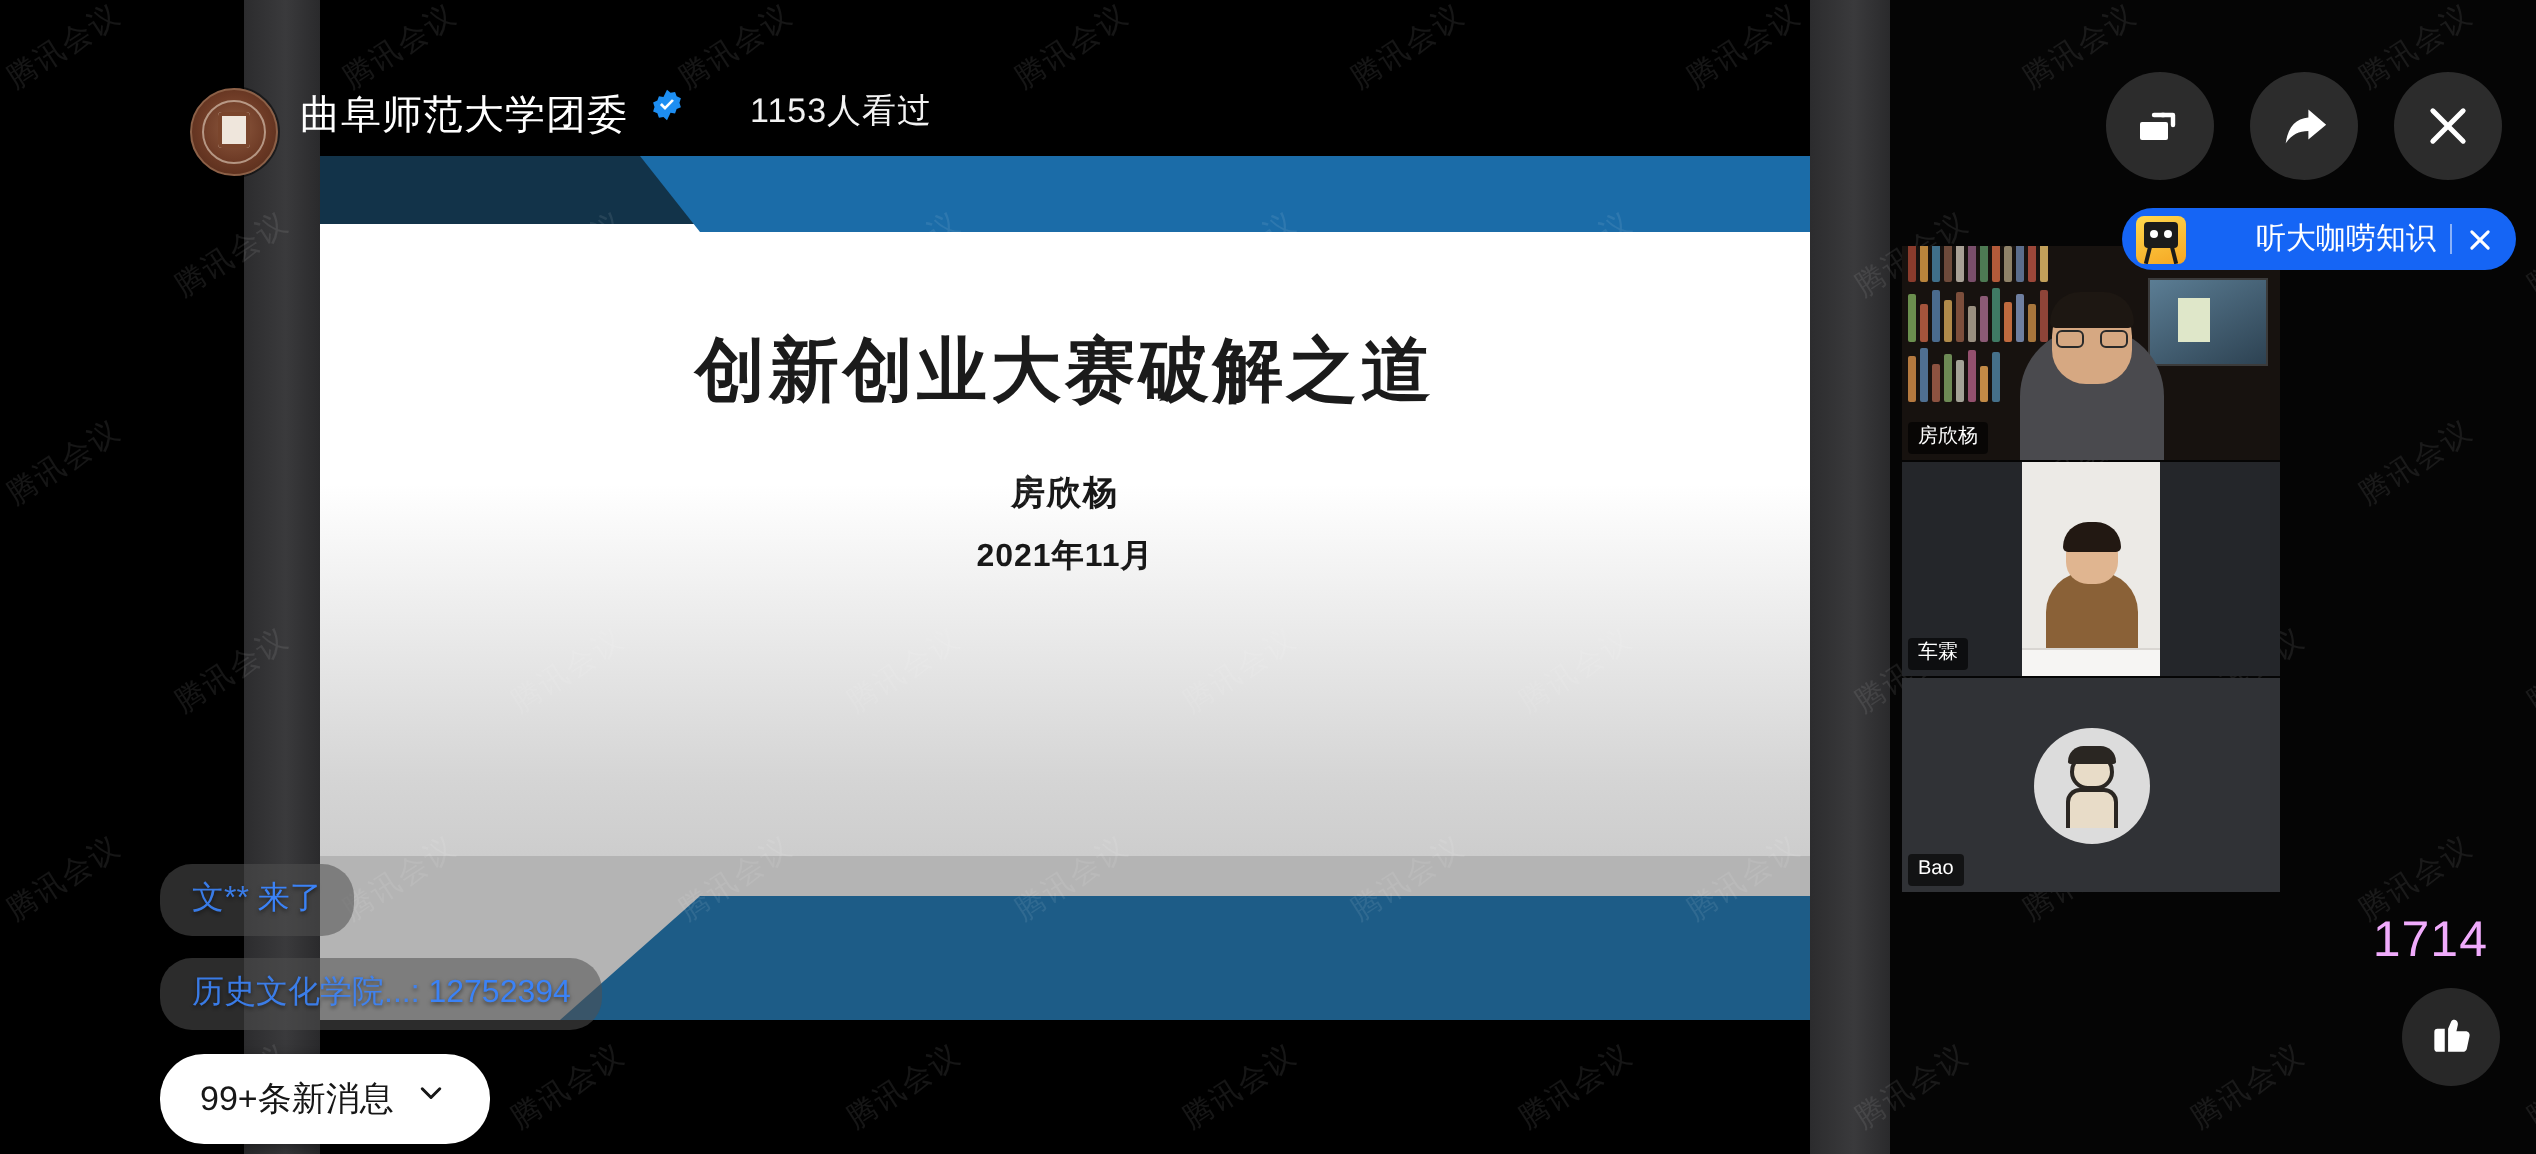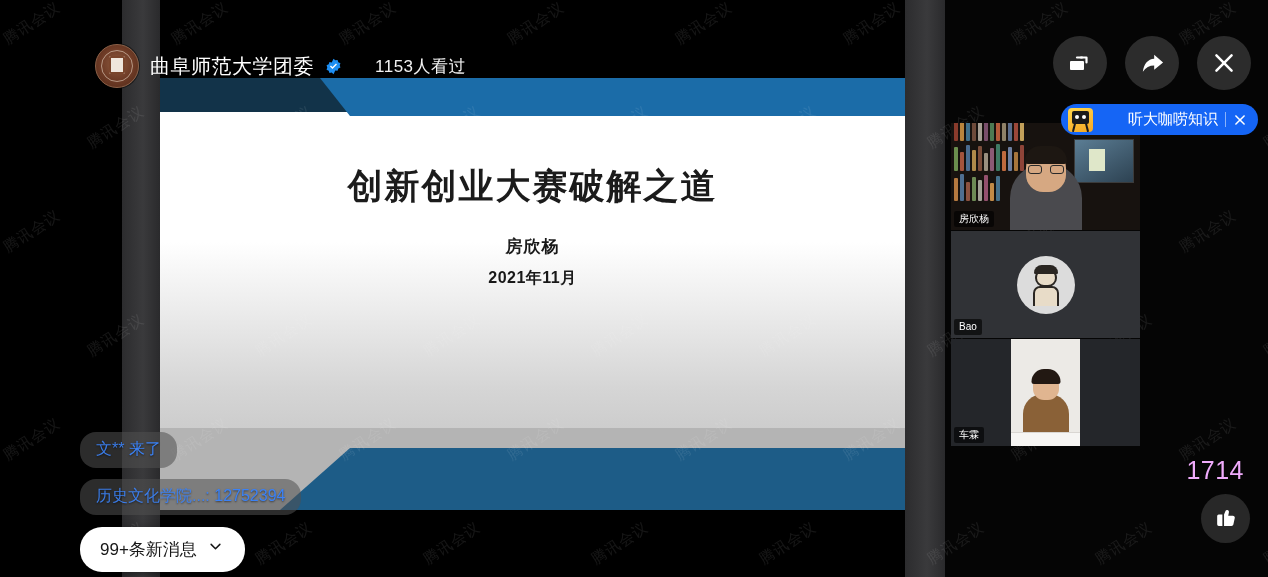--- a/index.html
+++ b/index.html
@@ -35,21 +35,21 @@
               justify-content:flex-start;padding-top:52px;box-sizing:border-box;}
   .s-title1{font-size:35px;font-weight:700;color:#1b1b1b;letter-spacing:2px;line-height:1.28;
             font-family:"DejaVu Sans",sans-serif;}
   .s-title2{font-size:35px;font-weight:700;color:#1b1b1b;letter-spacing:2px;line-height:1.28;
             font-family:"DejaVu Sans",sans-serif;margin-top:4px;}
   .s-hl{color:#d81f06;}
   .s-author{margin-top:26px;font-size:17px;font-weight:700;color:#181818;letter-spacing:1px;}
   .s-date{margin-top:10px;font-size:16px;font-weight:700;color:#181818;letter-spacing:.5px;}
 
   
-  .chan{position:absolute;left:95px;top:44px;display:flex;align-items:center;gap:11px;z-index:8;}
+  .chan{position:absolute;left:95px;top:44px;display:flex;gap:11px;z-index:8;}
   .logo{width:42px;height:42px;border-radius:50%;flex:none;position:relative;
         background:radial-gradient(circle at 50% 45%,#8e5a3f 0%,#6e3b26 52%,#4e2717 100%);
         border:1px solid #8c6047;box-shadow:0 0 0 1px rgba(0,0,0,.5);}
   .logo::before{content:"";position:absolute;inset:5px;border-radius:50%;
         border:1px solid rgba(240,225,210,.55);}
   .logo::after{content:"";position:absolute;left:13px;top:11px;width:16px;height:18px;
         background:#efe6dc;border-radius:2px;
         box-shadow:inset 0 0 0 2px #7a452c;}
   .chan-name{font-size:20px;color:#ffffff;font-weight:400;letter-spacing:.5px;}
   .badge{width:17px;height:17px;flex:none;position:relative;}
@@ -349,41 +349,41 @@
         </div>
         <div class="monitor"></div>
         <div class="person1"></div>
         <div class="head1"></div>
         <div class="hair1"></div>
         <div class="glasses"></div>
       </div>
       <span class="tlabel">房欣杨</span>
     </div>
 
+    <div class="tile active">
+      <div class="t2bg">
+        <div class="t2wall"></div>
+        <div class="desk2"></div>
+        <div class="person2"></div>
+        <div class="head2"></div>
+        <div class="hair2"></div>
+      </div>
+      <span class="tlabel">车霖</span>
+    </div>
+
     <div class="tile">
       <div class="t3bg">
         <div class="avatar">
           <span class="av-head"></span>
             <span class="av-hair"></span>
             <span class="av-body"></span>
         </div>
       </div>
       <span class="tlabel">Bao</span>
     </div>
-
-    <div class="tile active">
-      <div class="t2bg">
-        <div class="t2wall"></div>
-        <div class="desk2"></div>
-        <div class="person2"></div>
-        <div class="head2"></div>
-        <div class="hair2"></div>
-      </div>
-      <span class="tlabel">车霖</span>
-    </div>
   </div>
 
   <div class="likecount">1714</div>
 
 
   <div class="likebtn">
     <span>
       <svg width="25" height="25" viewBox="0 0 24 24">
         <path fill="#fff" d="M9 21H5.5A1.5 1.5 0 014 19.5v-8A1.5 1.5 0 015.5 10H9zm1.6 0h7.1c.9 0 1.7-.6 1.9-1.5l1.3-6c.3-1.2-.6-2.3-1.9-2.3h-4.4l.7-3.2c.2-1.1-.5-2.1-1.6-2.3-.7-.1-1.3.2-1.6.8L10.6 10z"></path>
       </svg>

